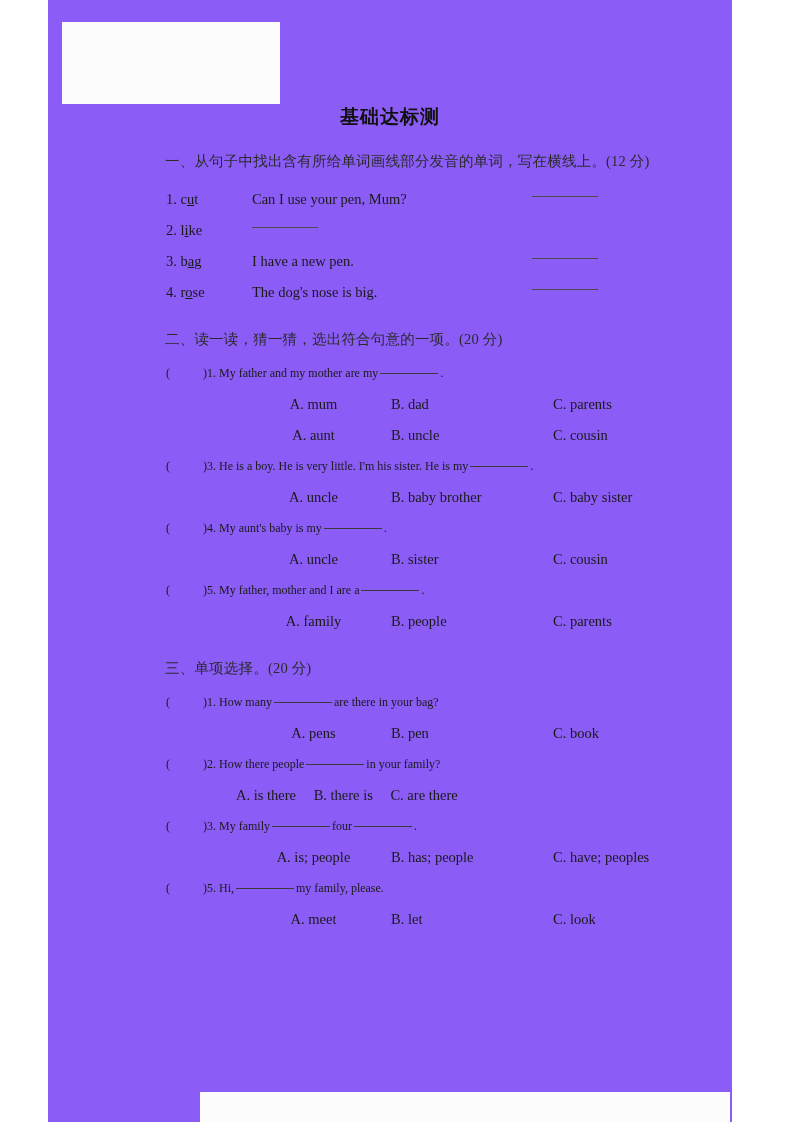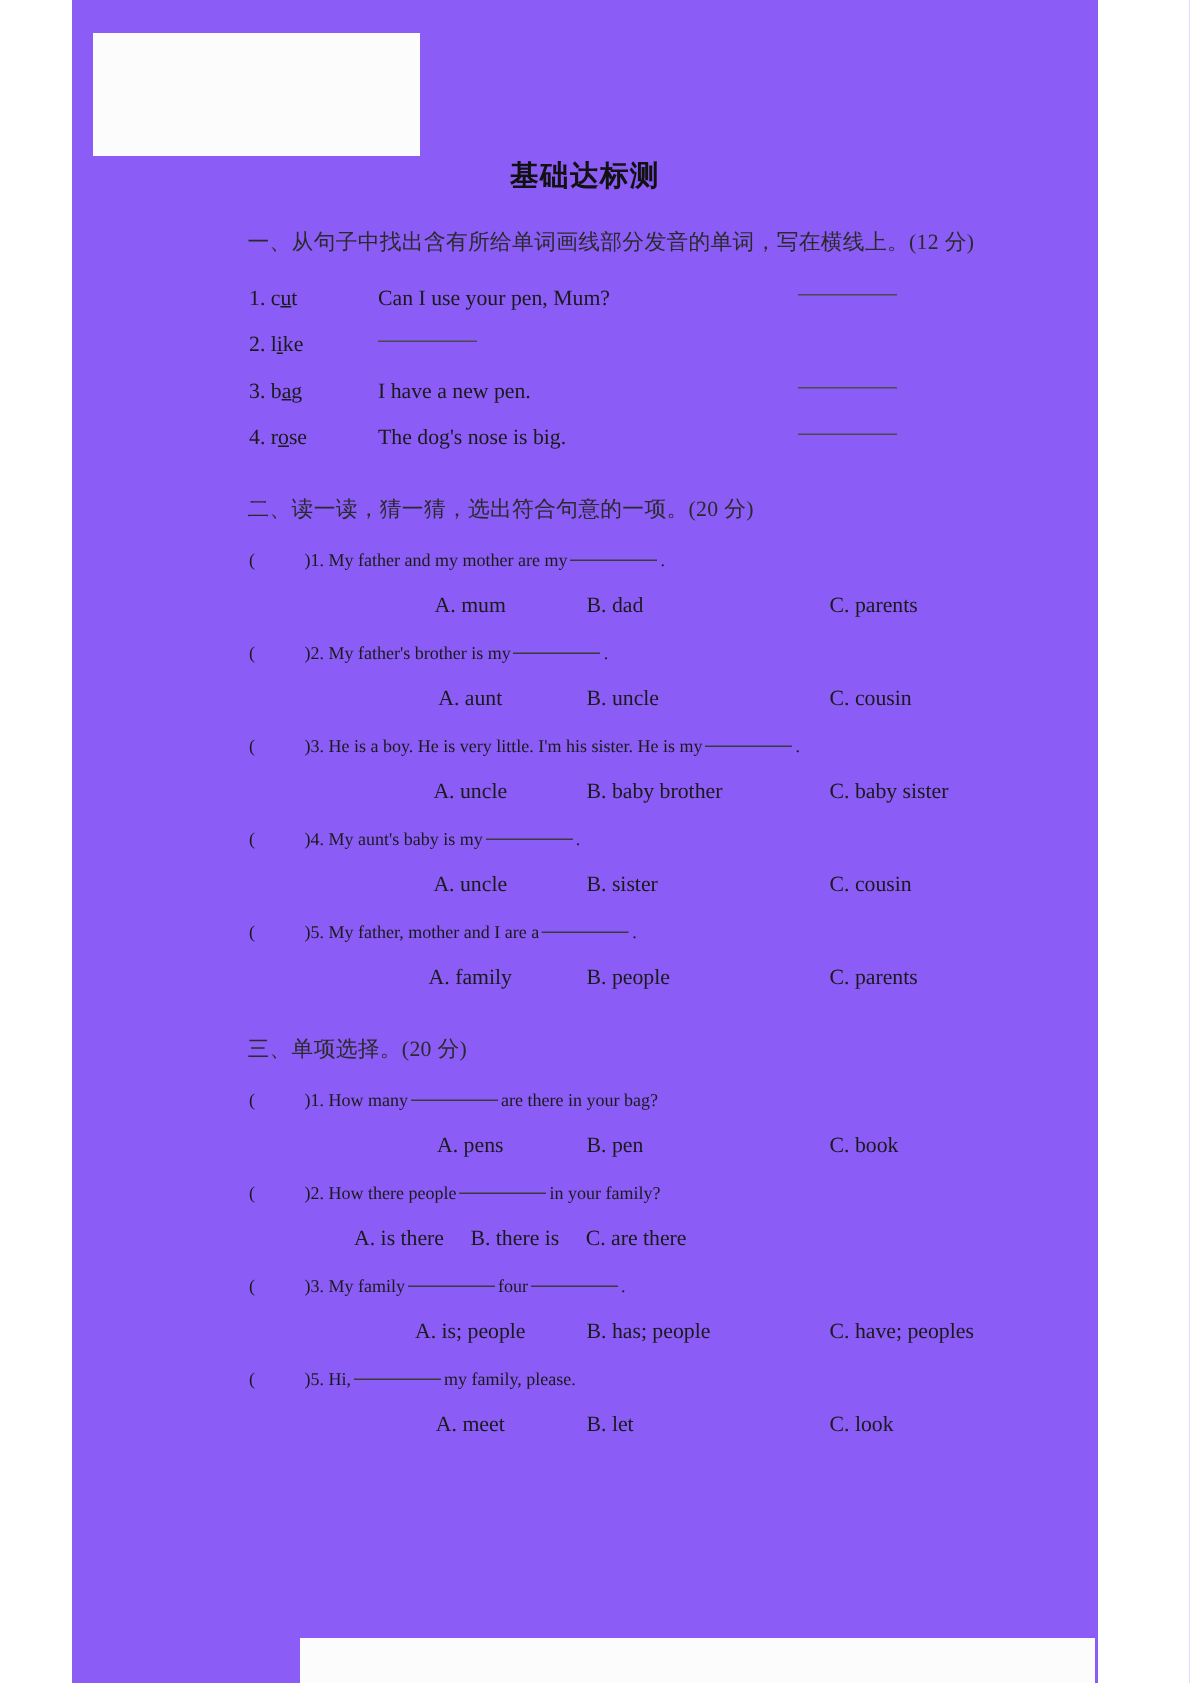--- a/index.html
+++ b/index.html
@@ -179,24 +179,20 @@
             <span>My father and my mother are my</span><span class="blank-inline"></span><span>.</span>
           </div>
           <div class="mc-options">
             <span class="opt-a">A. mum</span>
             <span class="opt-b">B. dad</span>
             <span class="opt-c">C. parents</span>
           </div>
         </div>
 
         <div class="mc-item">
-          <div class="mc-question">
-            <span class="paren-open">(</span><span>)2.</span>
-            <span>My father's brother is my</span><span class="blank-inline"></span><span>.</span>
-          </div>
           <div class="mc-options">
             <span class="opt-a">A. aunt</span>
             <span class="opt-b">B. uncle</span>
             <span class="opt-c">C. cousin</span>
           </div>
         </div>
 
         <div class="mc-item">
           <div class="mc-question">
             <span class="paren-open">(</span><span>)3.</span>

